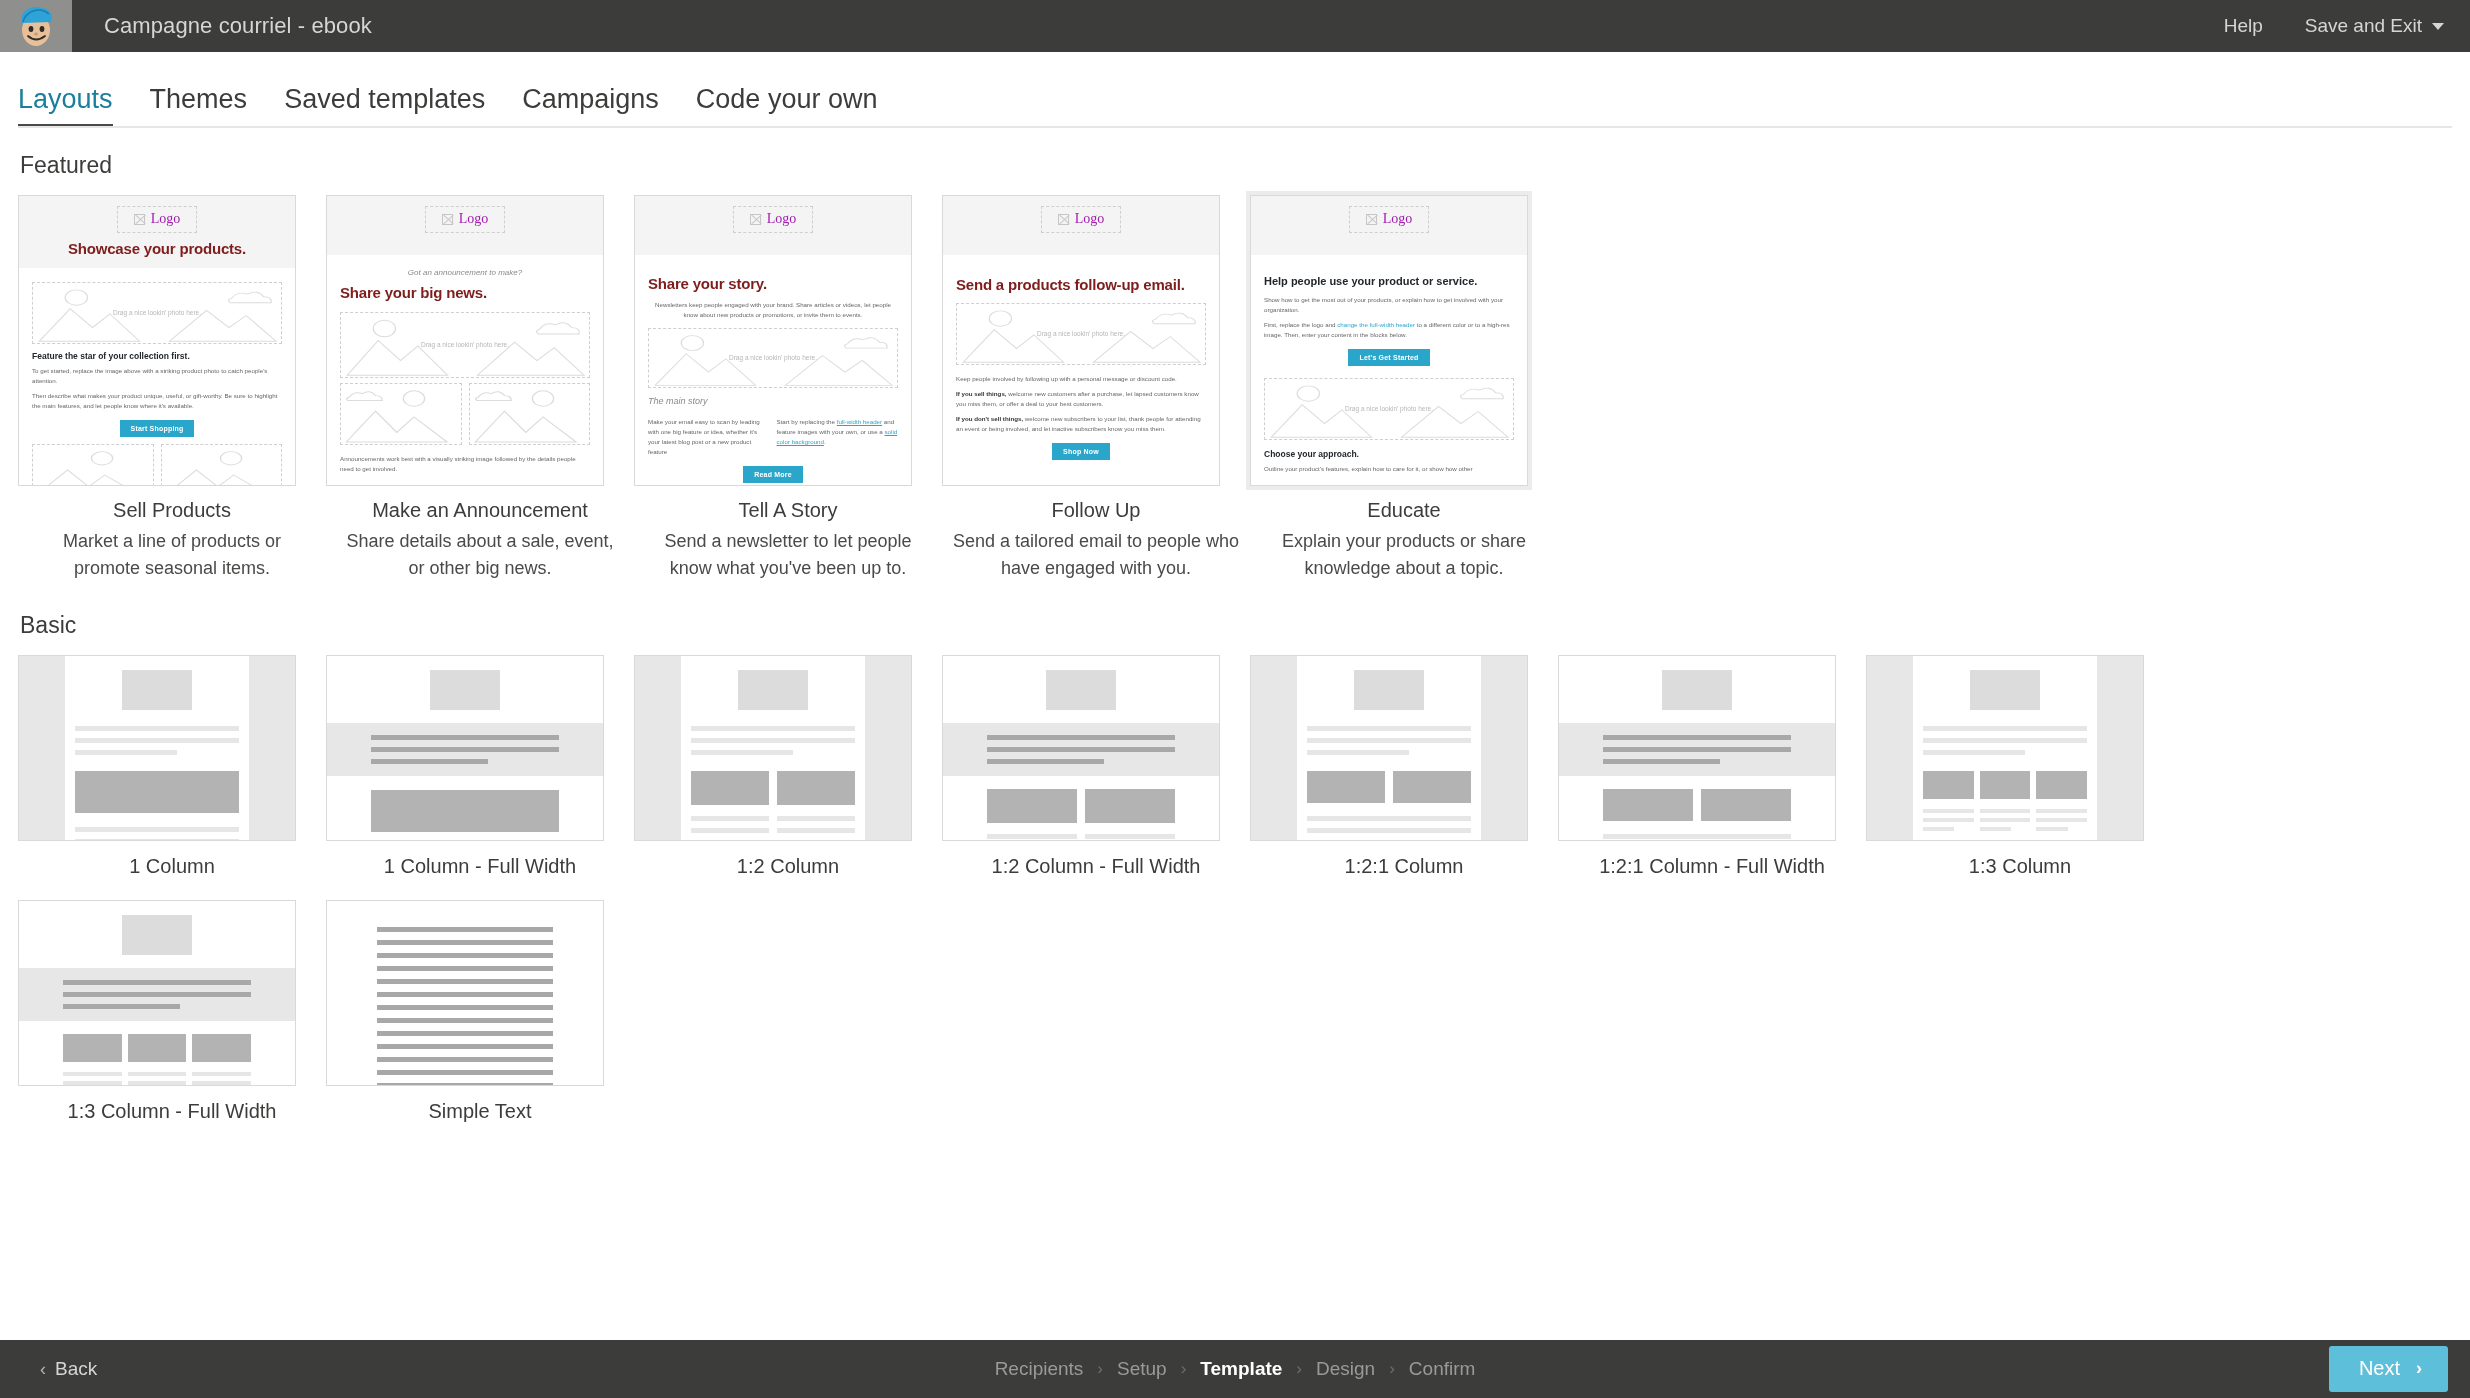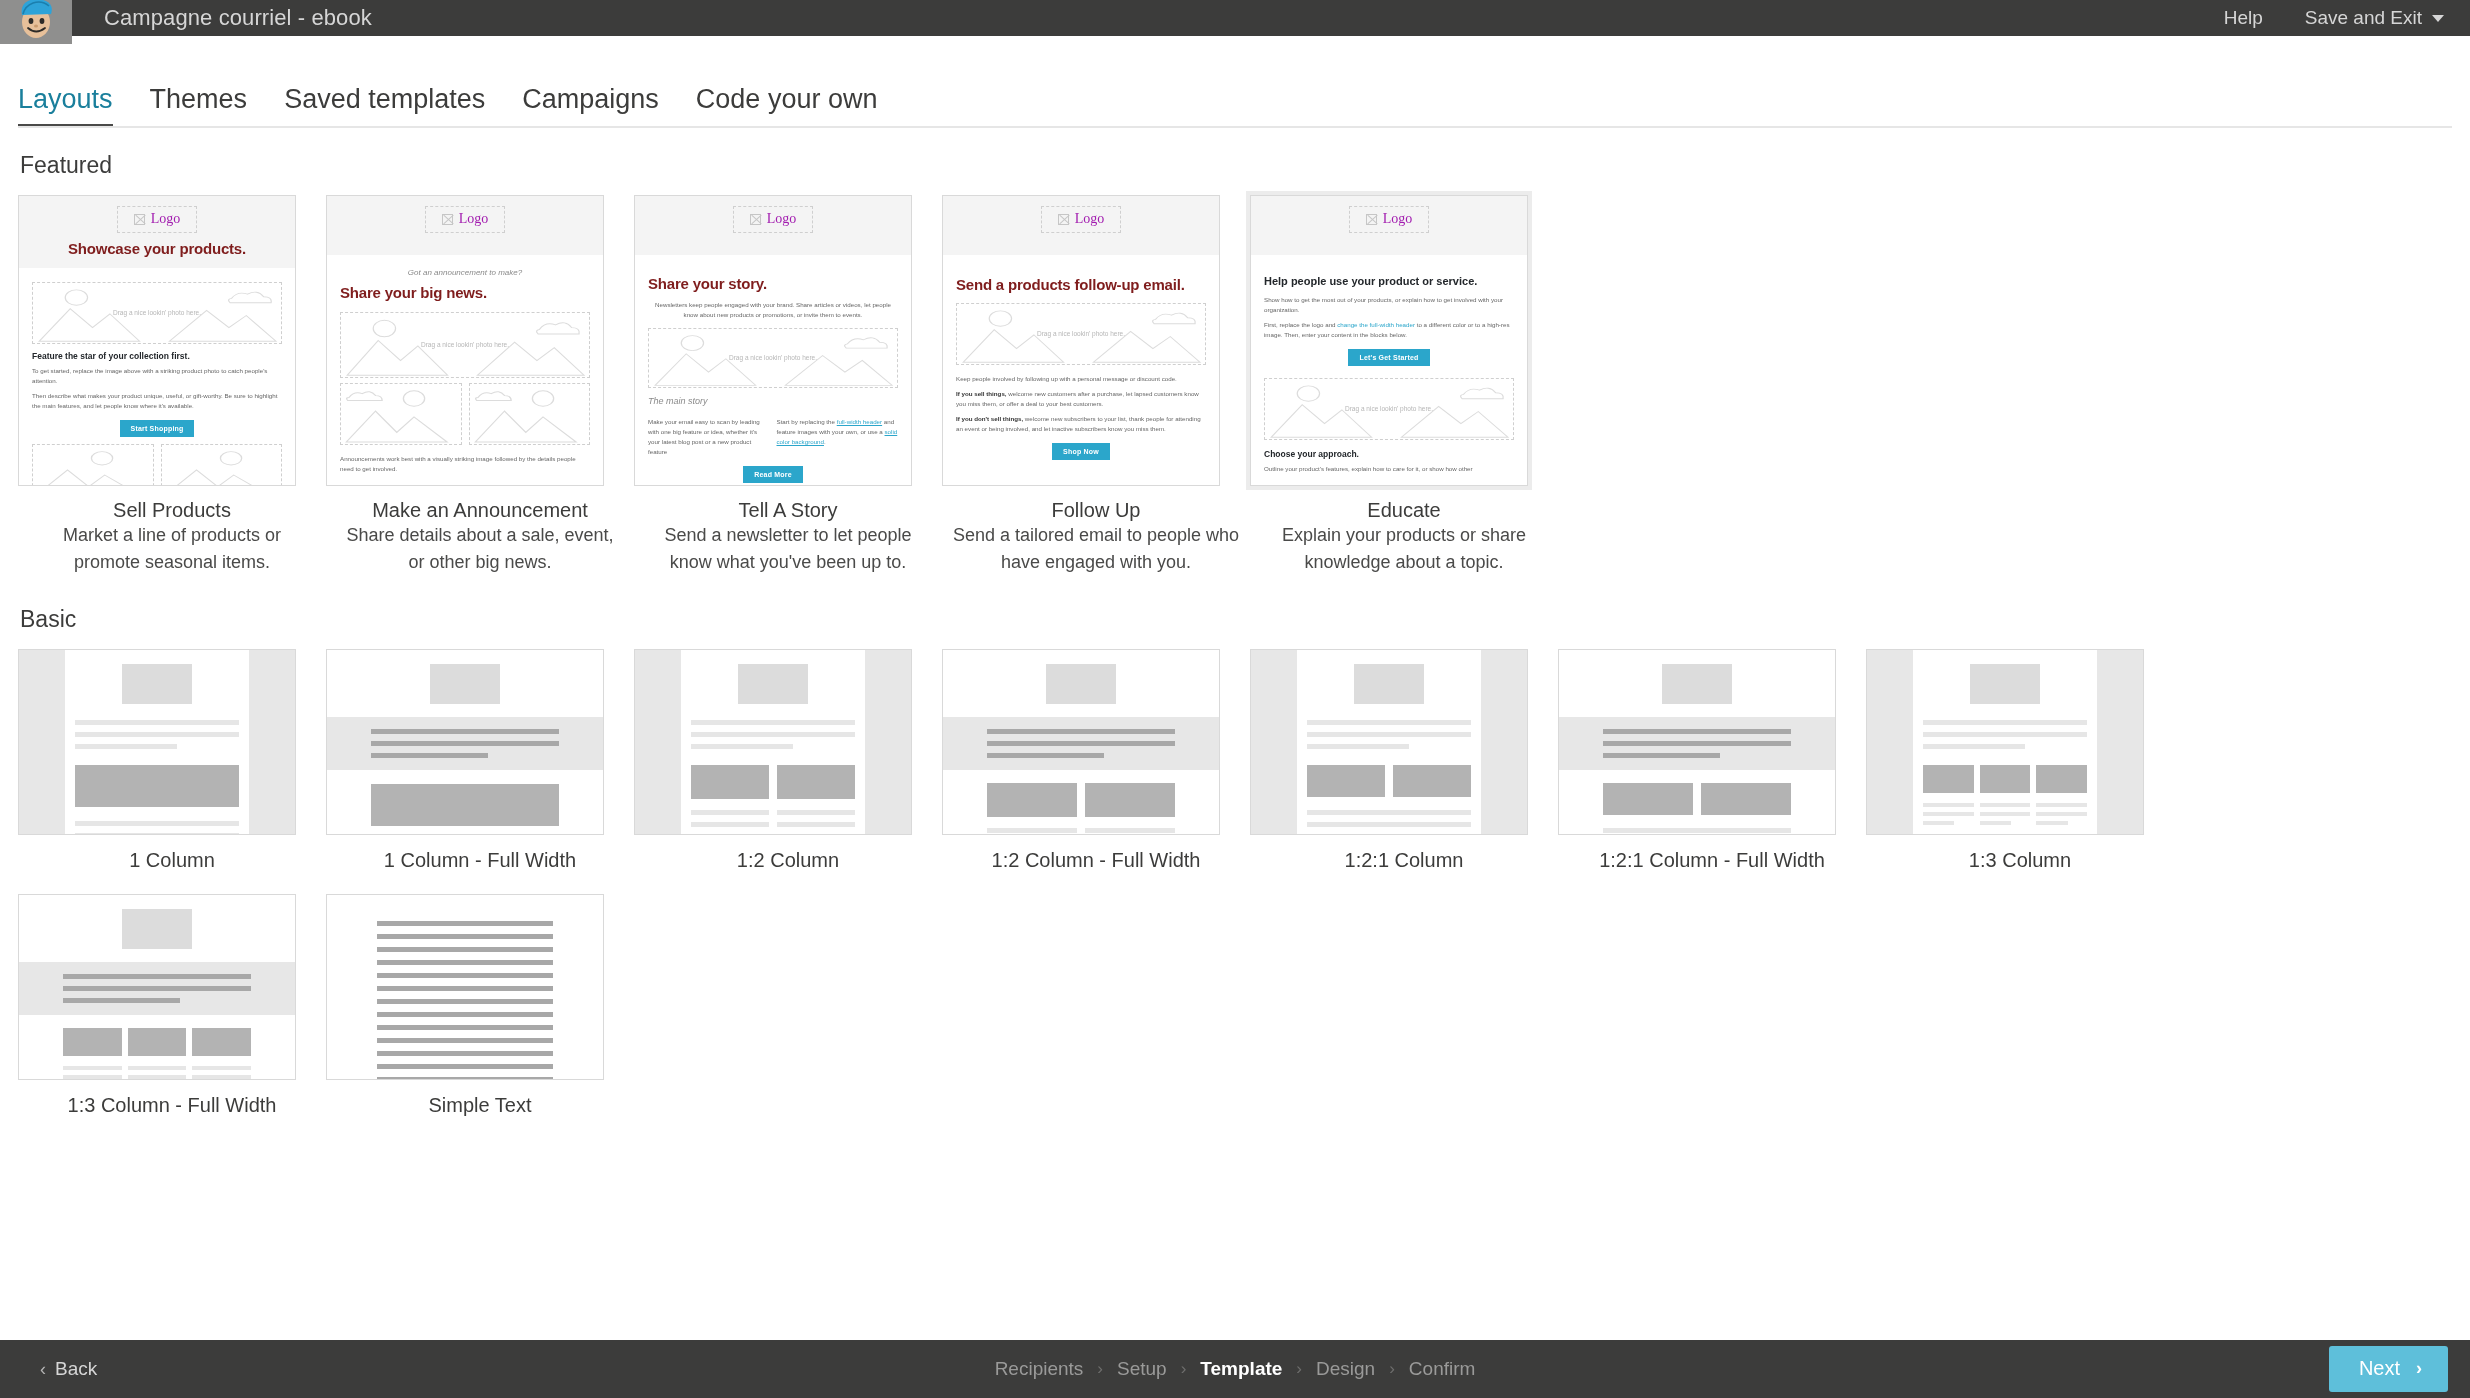--- a/index.html
+++ b/index.html
@@ -6,21 +6,21 @@
   html, body {
     width: 2470px; height: 1398px;
     font-family: "Liberation Sans", sans-serif;
     background: #ffffff;
     overflow: hidden;
   }
 
   
   .topbar {
     position: absolute; top: 0; left: 0;
-    width: 2470px; height: 36px;
+    width: 2470px; height: 52px;
     background: #3c3c3b;
     display: flex; align-items: center;
   }
   .logo-box {
     width: 72px; height: 52px;
     background: #8f8f8e;
     display: flex; align-items: center; justify-content: center;
     flex: 0 0 auto;
   }
   .freddie { width: 44px; height: 46px; display:block; }
@@ -81,21 +81,21 @@
     border: 1px solid #d9d9d9; background: #fff;
     overflow: hidden; position: relative; cursor: pointer;
   }
   .feat-thumb.selected { box-shadow: 0 0 0 4px #ececec; }
   .feat-name {
     text-align: center; font-size: 20px; color: #3c3c3b;
     margin-top: 13px; font-weight: 400;
   }
   .feat-desc {
     text-align: center; font-size: 18px; color: #4a4a49;
-    line-height: 1.5; padding: 0 10px;
+    line-height: 1.5; margin-top: 6px; padding: 0 10px;
   }
 
   
   .me { width: 100%; height: 100%; background:#fff; font-family:"Liberation Sans",sans-serif; }
   .me-head {
     background:#f4f4f4; padding: 10px 0 11px;
     display:flex; align-items:center; justify-content:center; flex-direction:column;
   }
   .me-head.tall { padding: 10px 0 22px; }
   .logo-ph {

